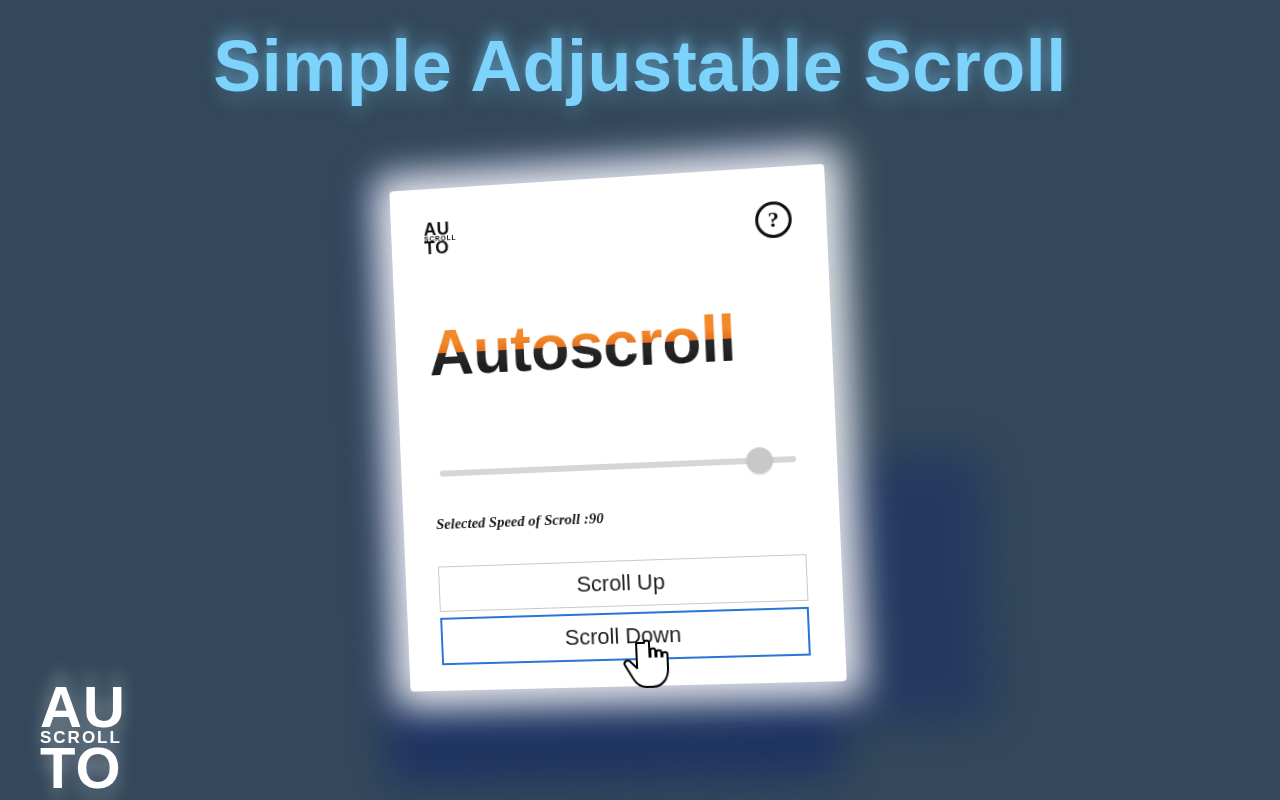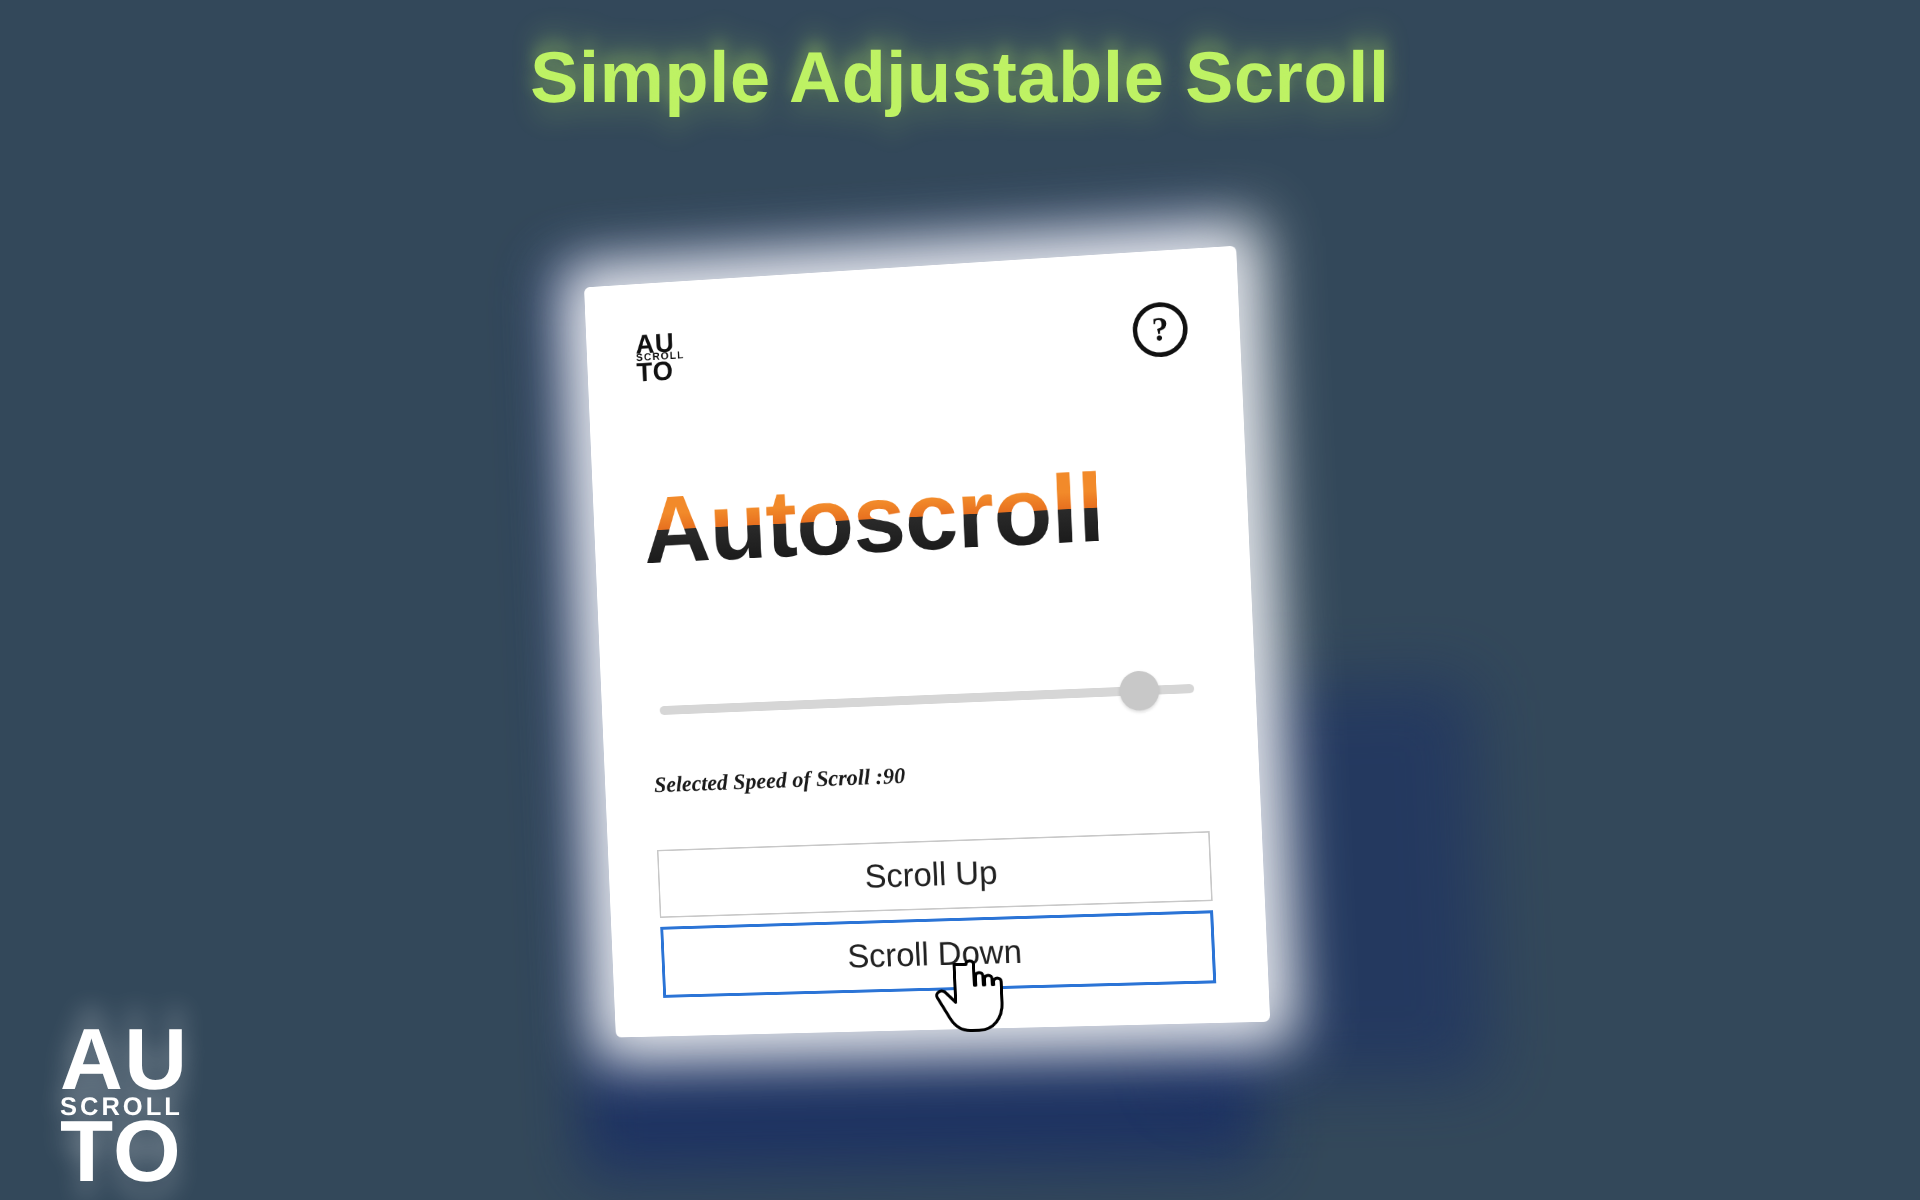--- a/index.html
+++ b/index.html
@@ -13,23 +13,23 @@
   
   .page-title-wrap {
     position: absolute;
     top: 25px;
     left: 0; right: 0;
     text-align: center;
     filter: blur(0.3px);
   }
   .page-title-ghost,
   .page-title-main {
-    font-size: 48px;
+    font-size: 72px;
     font-weight: 700;
-    color: #bef264;
+    color: #7dd3fc;
     letter-spacing: 0.5px;
     white-space: nowrap;
   }
   .page-title-ghost {
     position: absolute;
     left: 0; right: 0;
     opacity: 0.22;
     filter: blur(9px);
   }
   .page-title-ghost.g1 { transform: translateY(-14px); }

